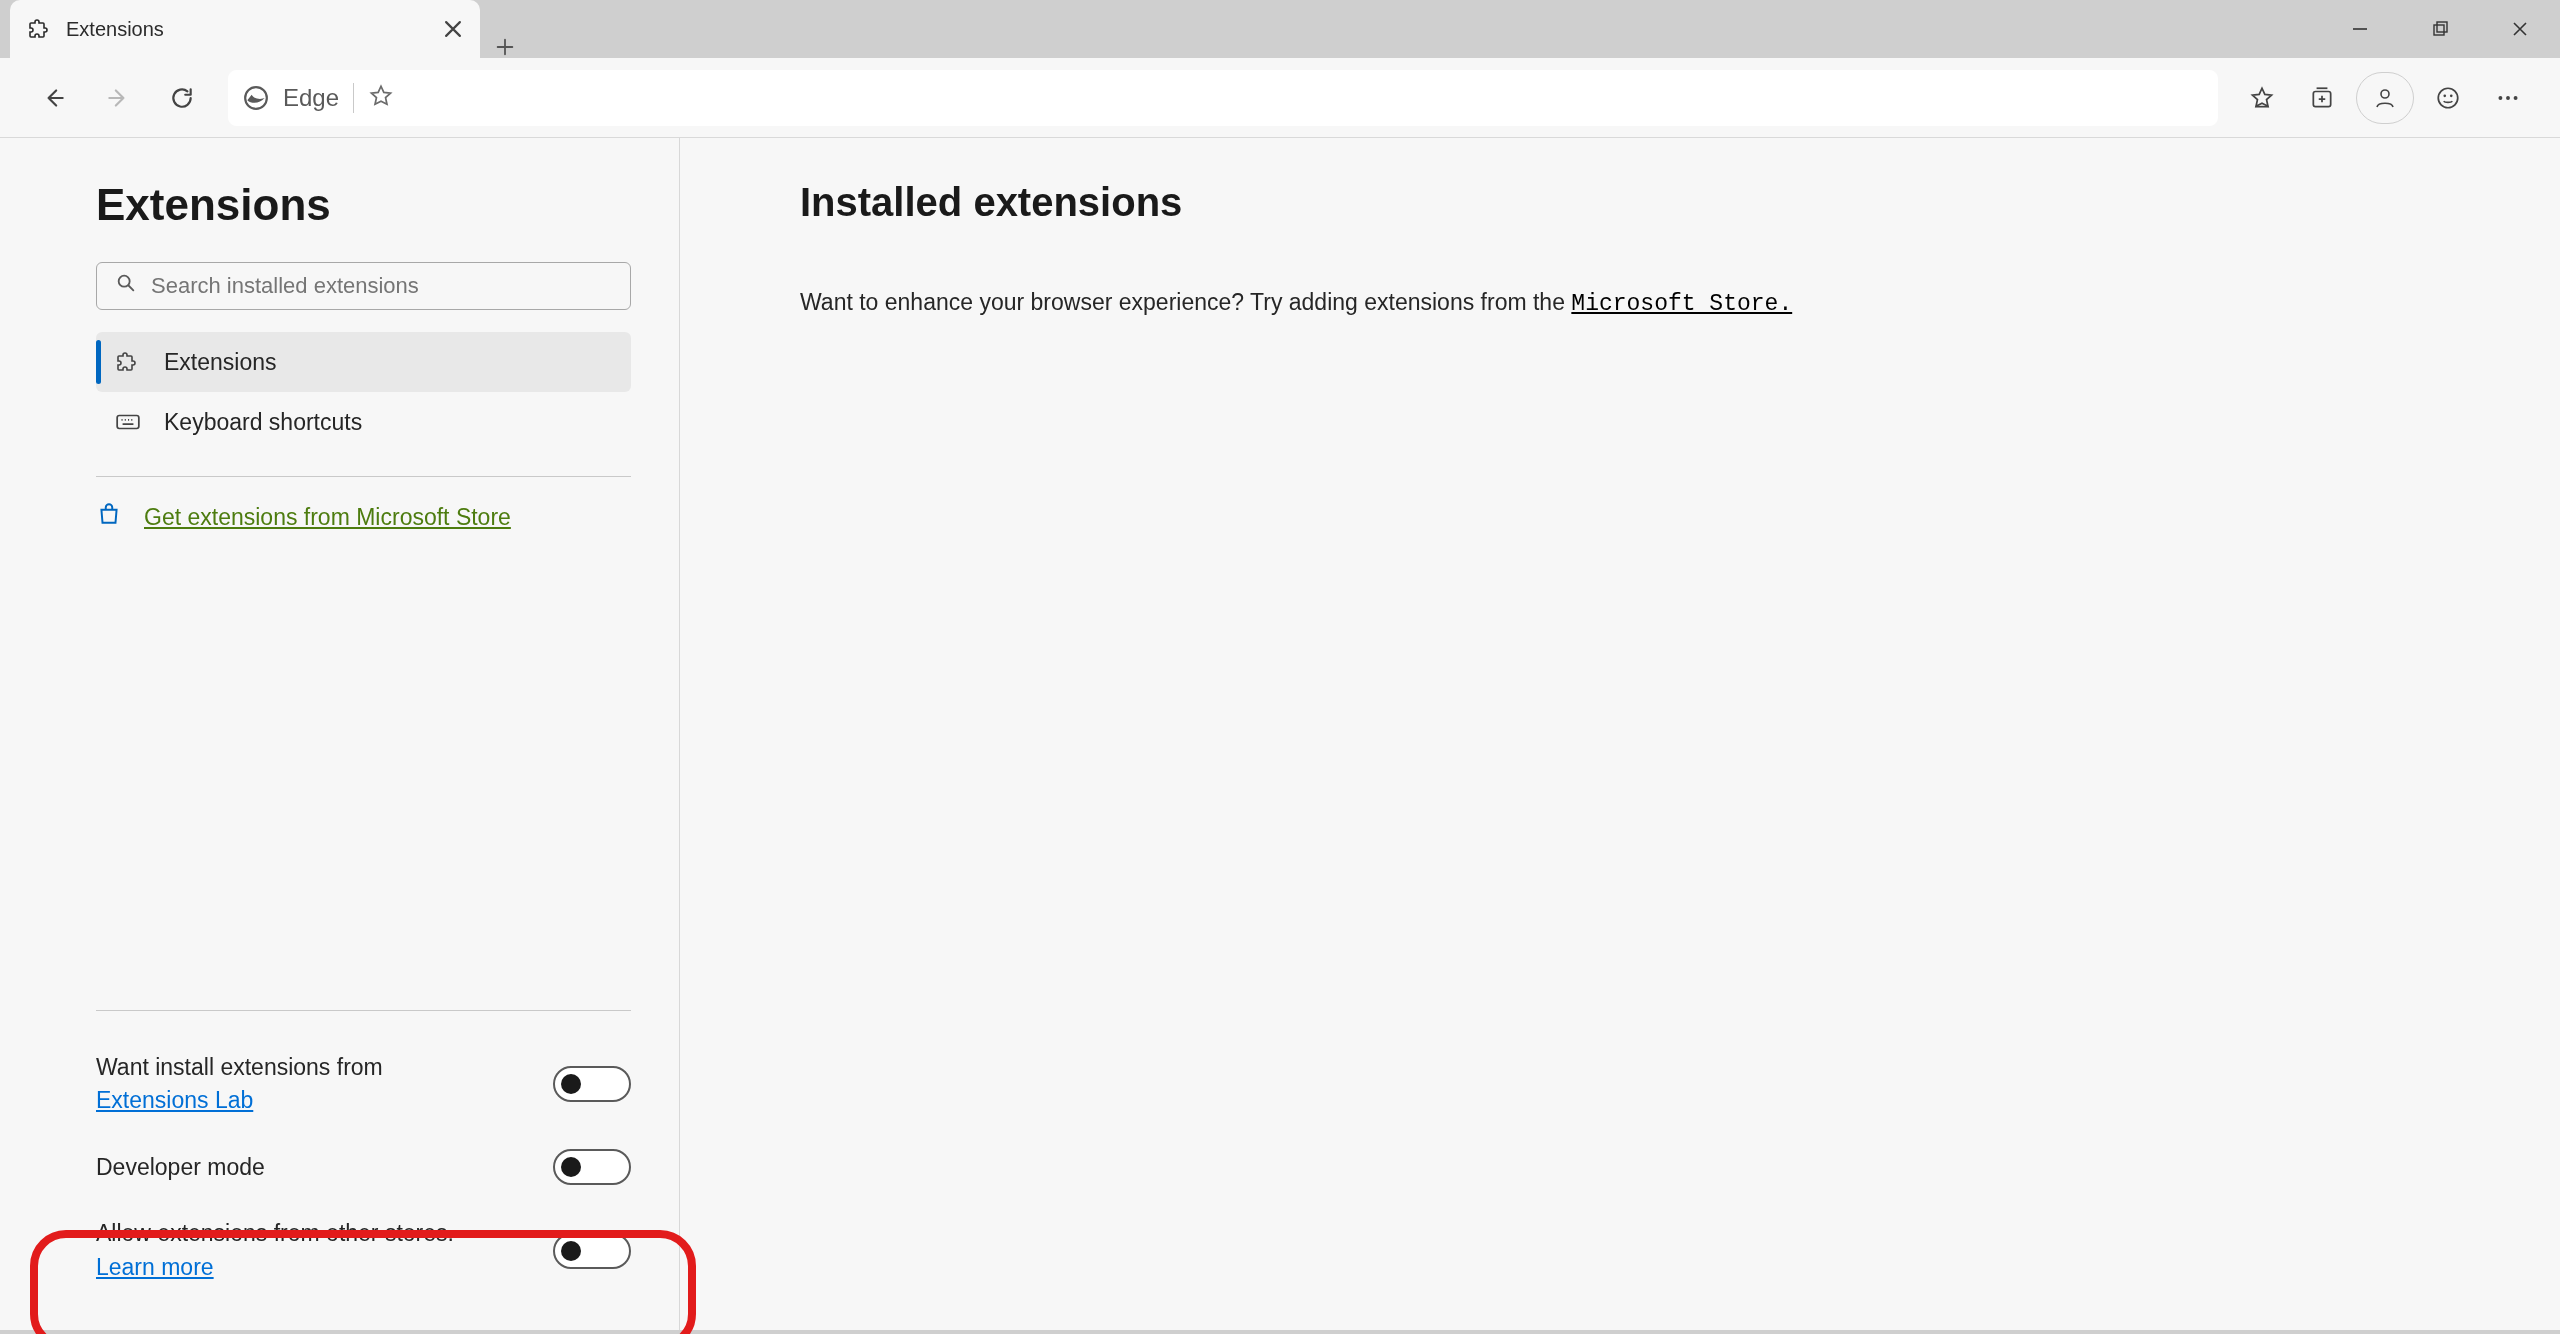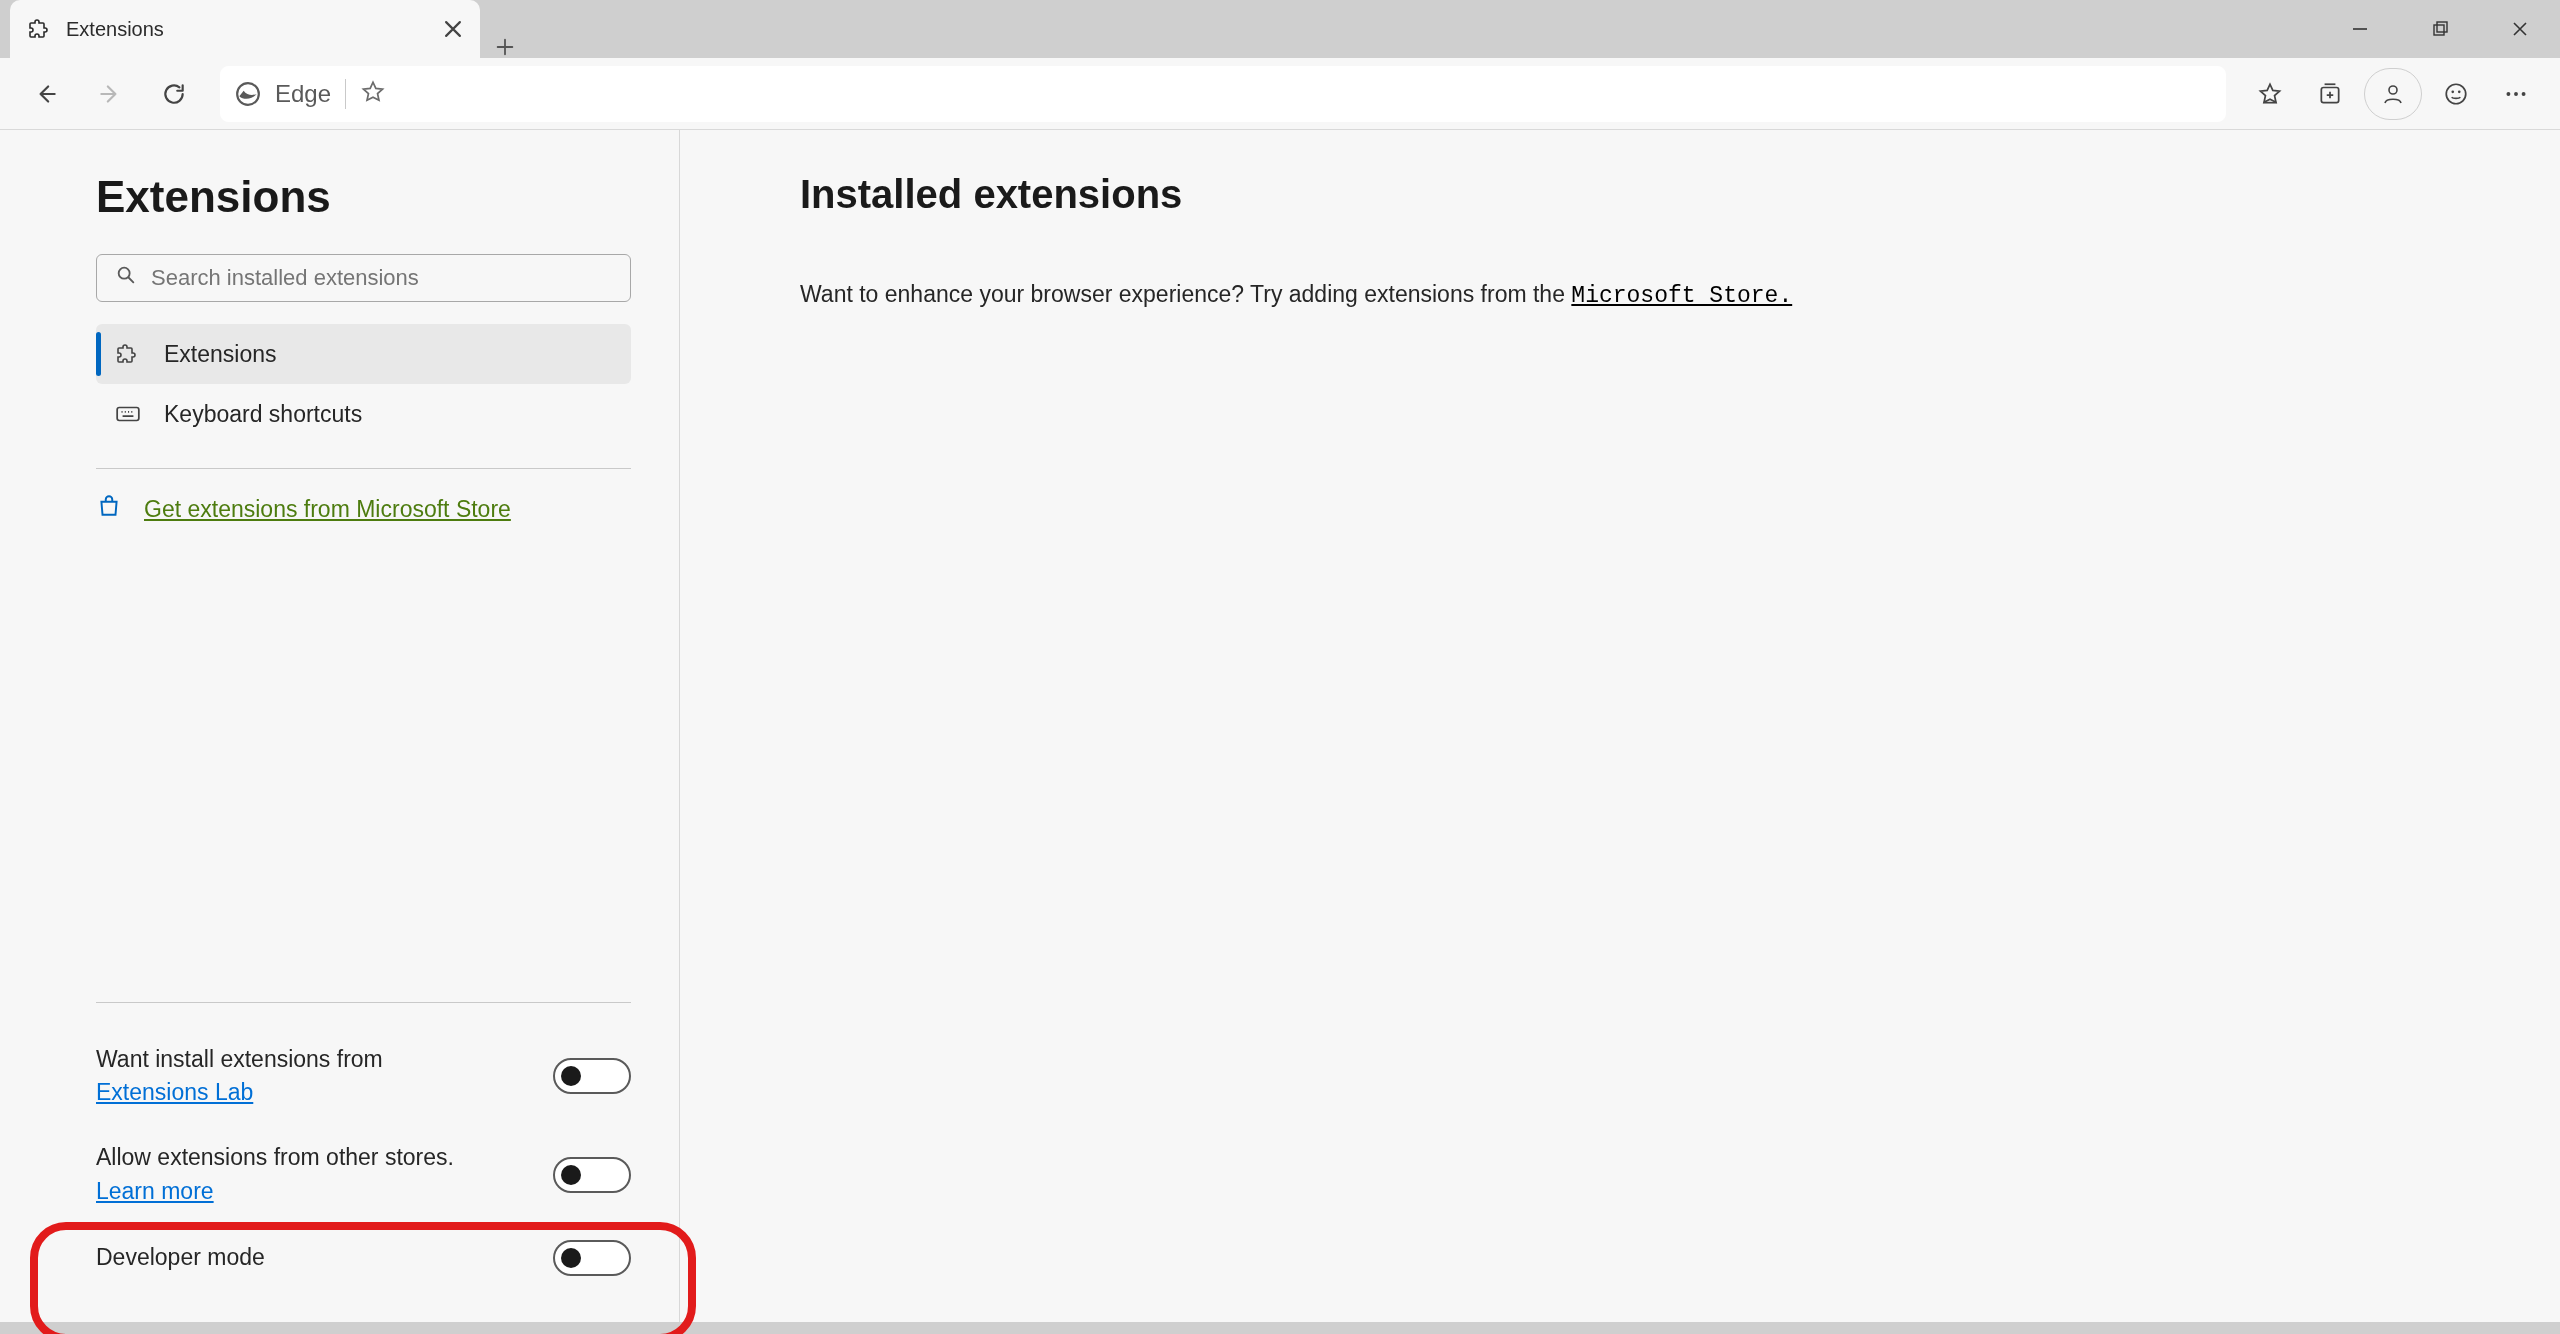--- a/index.html
+++ b/index.html
@@ -18,21 +18,21 @@
   .tab .favicon { width: 24px; height: 24px; display:flex; align-items:center; justify-content:center; }
   .tab .label { flex: 1; }
   .tab .close { width: 22px; height: 22px; display:flex; align-items:center; justify-content:center; cursor:pointer; }
   .new-tab { width: 50px; display:flex; align-items:center; justify-content:center; font-size: 28px; color:#555; cursor:pointer; }
   .window-controls { display:flex; align-items:center; }
   .win-btn { width: 80px; height: 58px; display:flex; align-items:center; justify-content:center; cursor:pointer; color:#333; }
   .win-btn svg { width: 18px; height: 18px; }
 
   
   .toolbar {
-    display:flex; align-items:center; height:72px; background:#f7f7f7; padding:0 18px; gap:8px;
+    display:flex; align-items:center; height:80px; background:#f7f7f7; padding:0 26px; gap:8px;
     border-bottom: 1px solid #d9d9d9;
   }
   .nav-btn { width:56px; height:56px; display:flex; align-items:center; justify-content:center; border-radius:6px; cursor:pointer; color:#444; }
   .nav-btn.disabled { color:#b8b8b8; cursor:default; }
   .nav-btn svg { width:26px; height:26px; }
   .addr-bar {
     flex:1; height:56px; background:#fff; border:1px solid #fff; border-radius:8px;
     display:flex; align-items:center; padding:0 14px; gap:14px; margin: 0 10px;
   }
   .addr-identity { display:flex; align-items:center; gap:14px; color:#5a5a5a; font-size:24px; }
@@ -255,34 +255,34 @@
       <div class="toggle-row">
         <div class="text">
           <span>Want install extensions from </span><a>Extensions Lab</a>
         </div>
         <div class="toggle">
             <div class="knob"></div>
           </div>
       </div>
 
       <div class="toggle-row">
+        <div class="text">Developer mode</div>
+        <div class="toggle">
+            <div class="knob"></div>
+          </div>
+      </div>
+
+      <div class="toggle-row">
         <div class="text">
           <span>Allow extensions from other stores. </span><a>Learn more</a>
         </div>
         <div class="toggle">
             <div class="knob"></div>
           </div>
       </div>
-
-      <div class="toggle-row">
-        <div class="text">Developer mode</div>
-        <div class="toggle">
-            <div class="knob"></div>
-          </div>
-      </div>
     </div>
 
     <div class="highlight-box"></div>
   </div>
 
   <div class="main">
     <h2>Installed extensions</h2>
     <p>
       <span>Want to enhance your browser experience? Try adding extensions from the </span><a>Microsoft Store.</a>
     </p>

